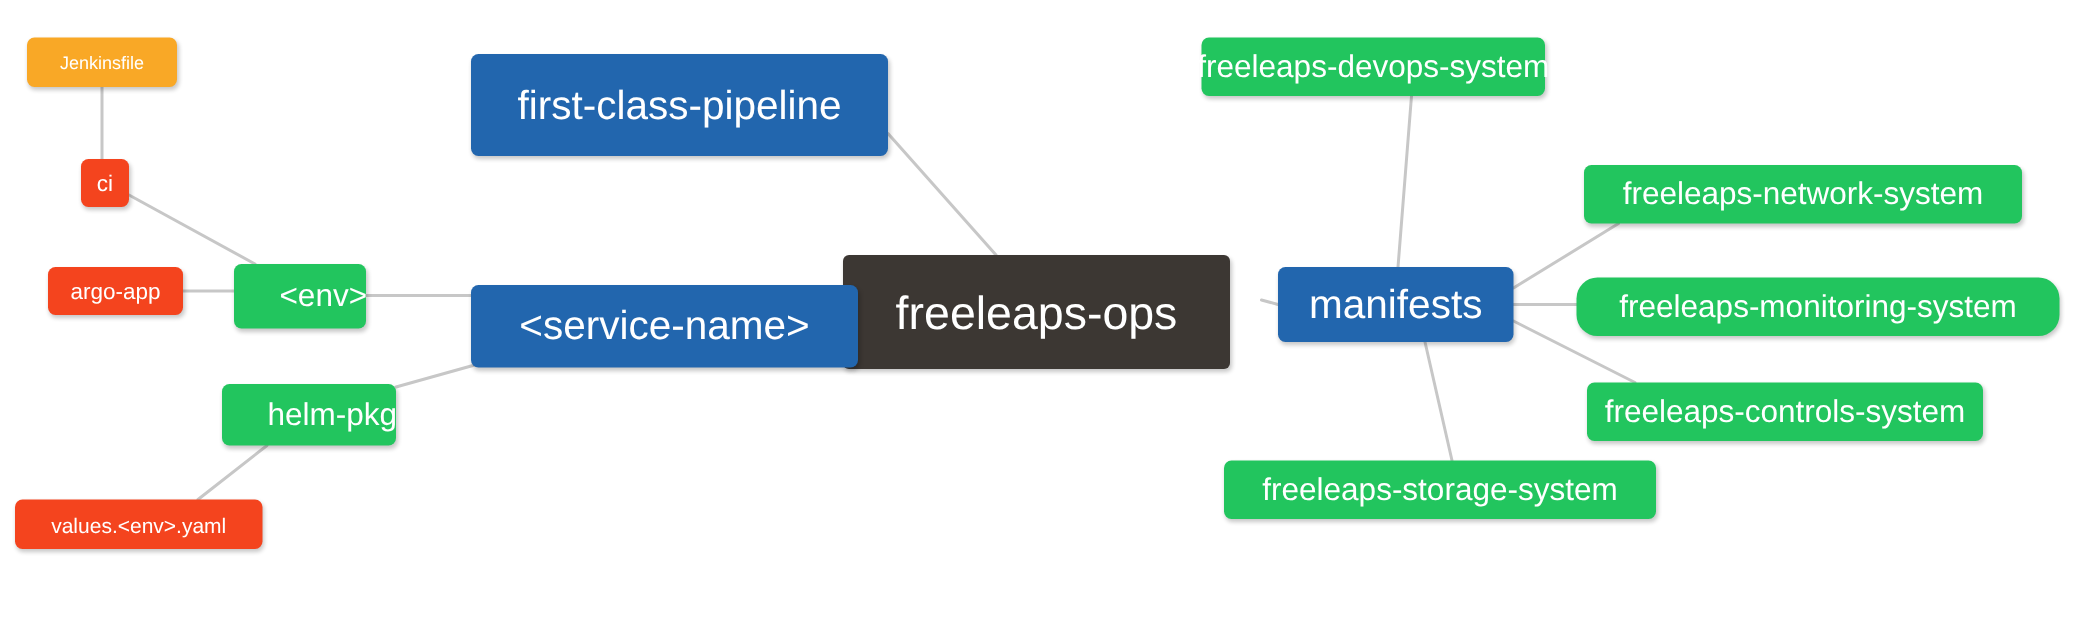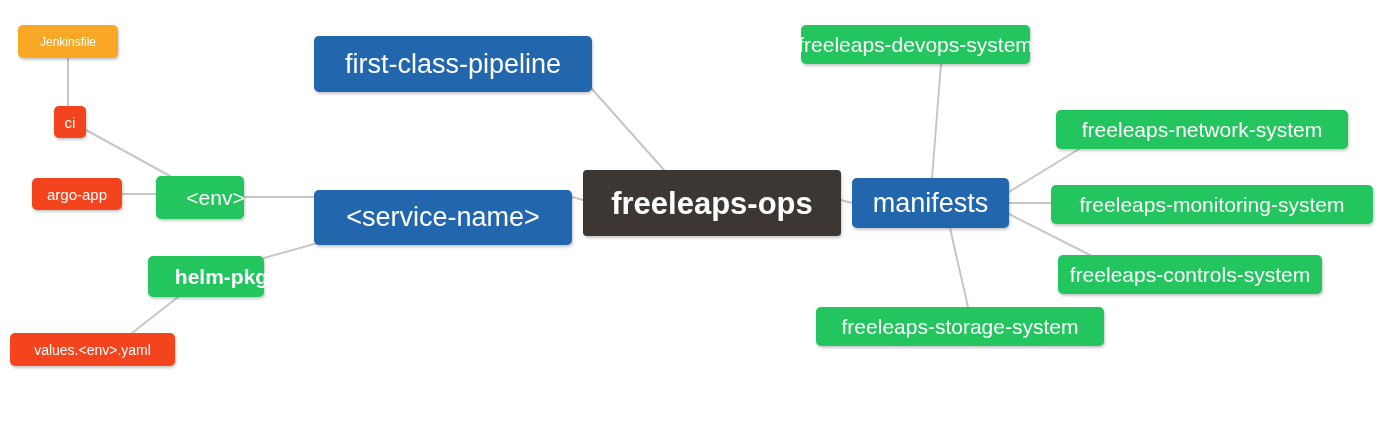--- a/index.html
+++ b/index.html
@@ -86,45 +86,45 @@
       <line x1="86" y1="130" x2="170" y2="176" stroke="#c7c7c7" stroke-width="2" stroke-linecap="round"></line>
       <line x1="68" y1="58" x2="68" y2="106" stroke="#c7c7c7" stroke-width="2" stroke-linecap="round"></line>
       <line x1="132" y1="333" x2="178" y2="297" stroke="#c7c7c7" stroke-width="2" stroke-linecap="round"></line>
       <line x1="941" y1="64" x2="932" y2="178" stroke="#c7c7c7" stroke-width="2" stroke-linecap="round"></line>
       <line x1="1009" y1="192" x2="1079" y2="149" stroke="#c7c7c7" stroke-width="2" stroke-linecap="round"></line>
       <line x1="1009" y1="203" x2="1051" y2="203" stroke="#c7c7c7" stroke-width="2" stroke-linecap="round"></line>
       <line x1="1009" y1="214" x2="1090" y2="255" stroke="#c7c7c7" stroke-width="2" stroke-linecap="round"></line>
       <line x1="950" y1="228" x2="968" y2="307" stroke="#c7c7c7" stroke-width="2" stroke-linecap="round"></line>
     </svg>
   <div id="nodes">
-      <div class="node lvl-root" style="left: 583px; top: 170px; width: 258px; height: 66px; font-weight: bold;">
+      <div class="node lvl-root" style="left: 562px; top: 170px; width: 258px; height: 76px;">
         <span>freeleaps-ops</span>
       </div>
       <div class="node lvl-blue" style="left: 314px; top: 170px; width: 258px; height: 55px; margin-top: 20px;">
         <span>&lt;service-name&gt;</span>
       </div>
-      <div class="node lvl-blue" style="left: 314px; top: 36px; width: 278px; height: 56px;">
+      <div class="node lvl-blue" style="left: 314px; top: 36px; width: 278px; height: 68px;">
         <span>first-class-pipeline</span>
       </div>
       <div class="node lvl-blue" style="left: 852px; top: 178px; width: 157px; height: 50px;">
         <span>manifests</span>
       </div>
       <div class="node lvl-green" style="left: 156px; top: 176px; width: 88px; height: 43px;">
         <span>&lt;env&gt;</span>
       </div>
-      <div class="node lvl-green" style="left: 148px; top: 256px; width: 116px; height: 41px; font-weight: bold;">
+      <div class="node lvl-green" style="left: 148px; top: 256px; width: 116px; height: 41px;">
         <span>helm-pkg</span>
       </div>
       <div class="node lvl-green-sm" style="left: 801px; top: 25px; width: 229px; height: 39px;">
         <span>freeleaps-devops-system</span>
       </div>
       <div class="node lvl-green-sm" style="left: 1056px; top: 110px; width: 292px; height: 39px;">
         <span>freeleaps-network-system</span>
       </div>
-      <div class="node lvl-green-sm" style="left: 1051px; top: 185px; width: 322px; height: 39px;">
+      <div class="node lvl-green-sm" style="left: 1051px; top: 185px; width: 322px; height: 39px; border-radius: 14px;">
         <span>freeleaps-monitoring-system</span>
       </div>
       <div class="node lvl-green-sm" style="left: 1058px; top: 255px; width: 264px; height: 39px;">
         <span>freeleaps-controls-system</span>
       </div>
       <div class="node lvl-green-sm" style="left: 816px; top: 307px; width: 288px; height: 39px;">
         <span>freeleaps-storage-system</span>
       </div>
       <div class="node lvl-orange" style="left: 18px; top: 25px; width: 100px; height: 33px;">
         <span>Jenkinsfile</span>

